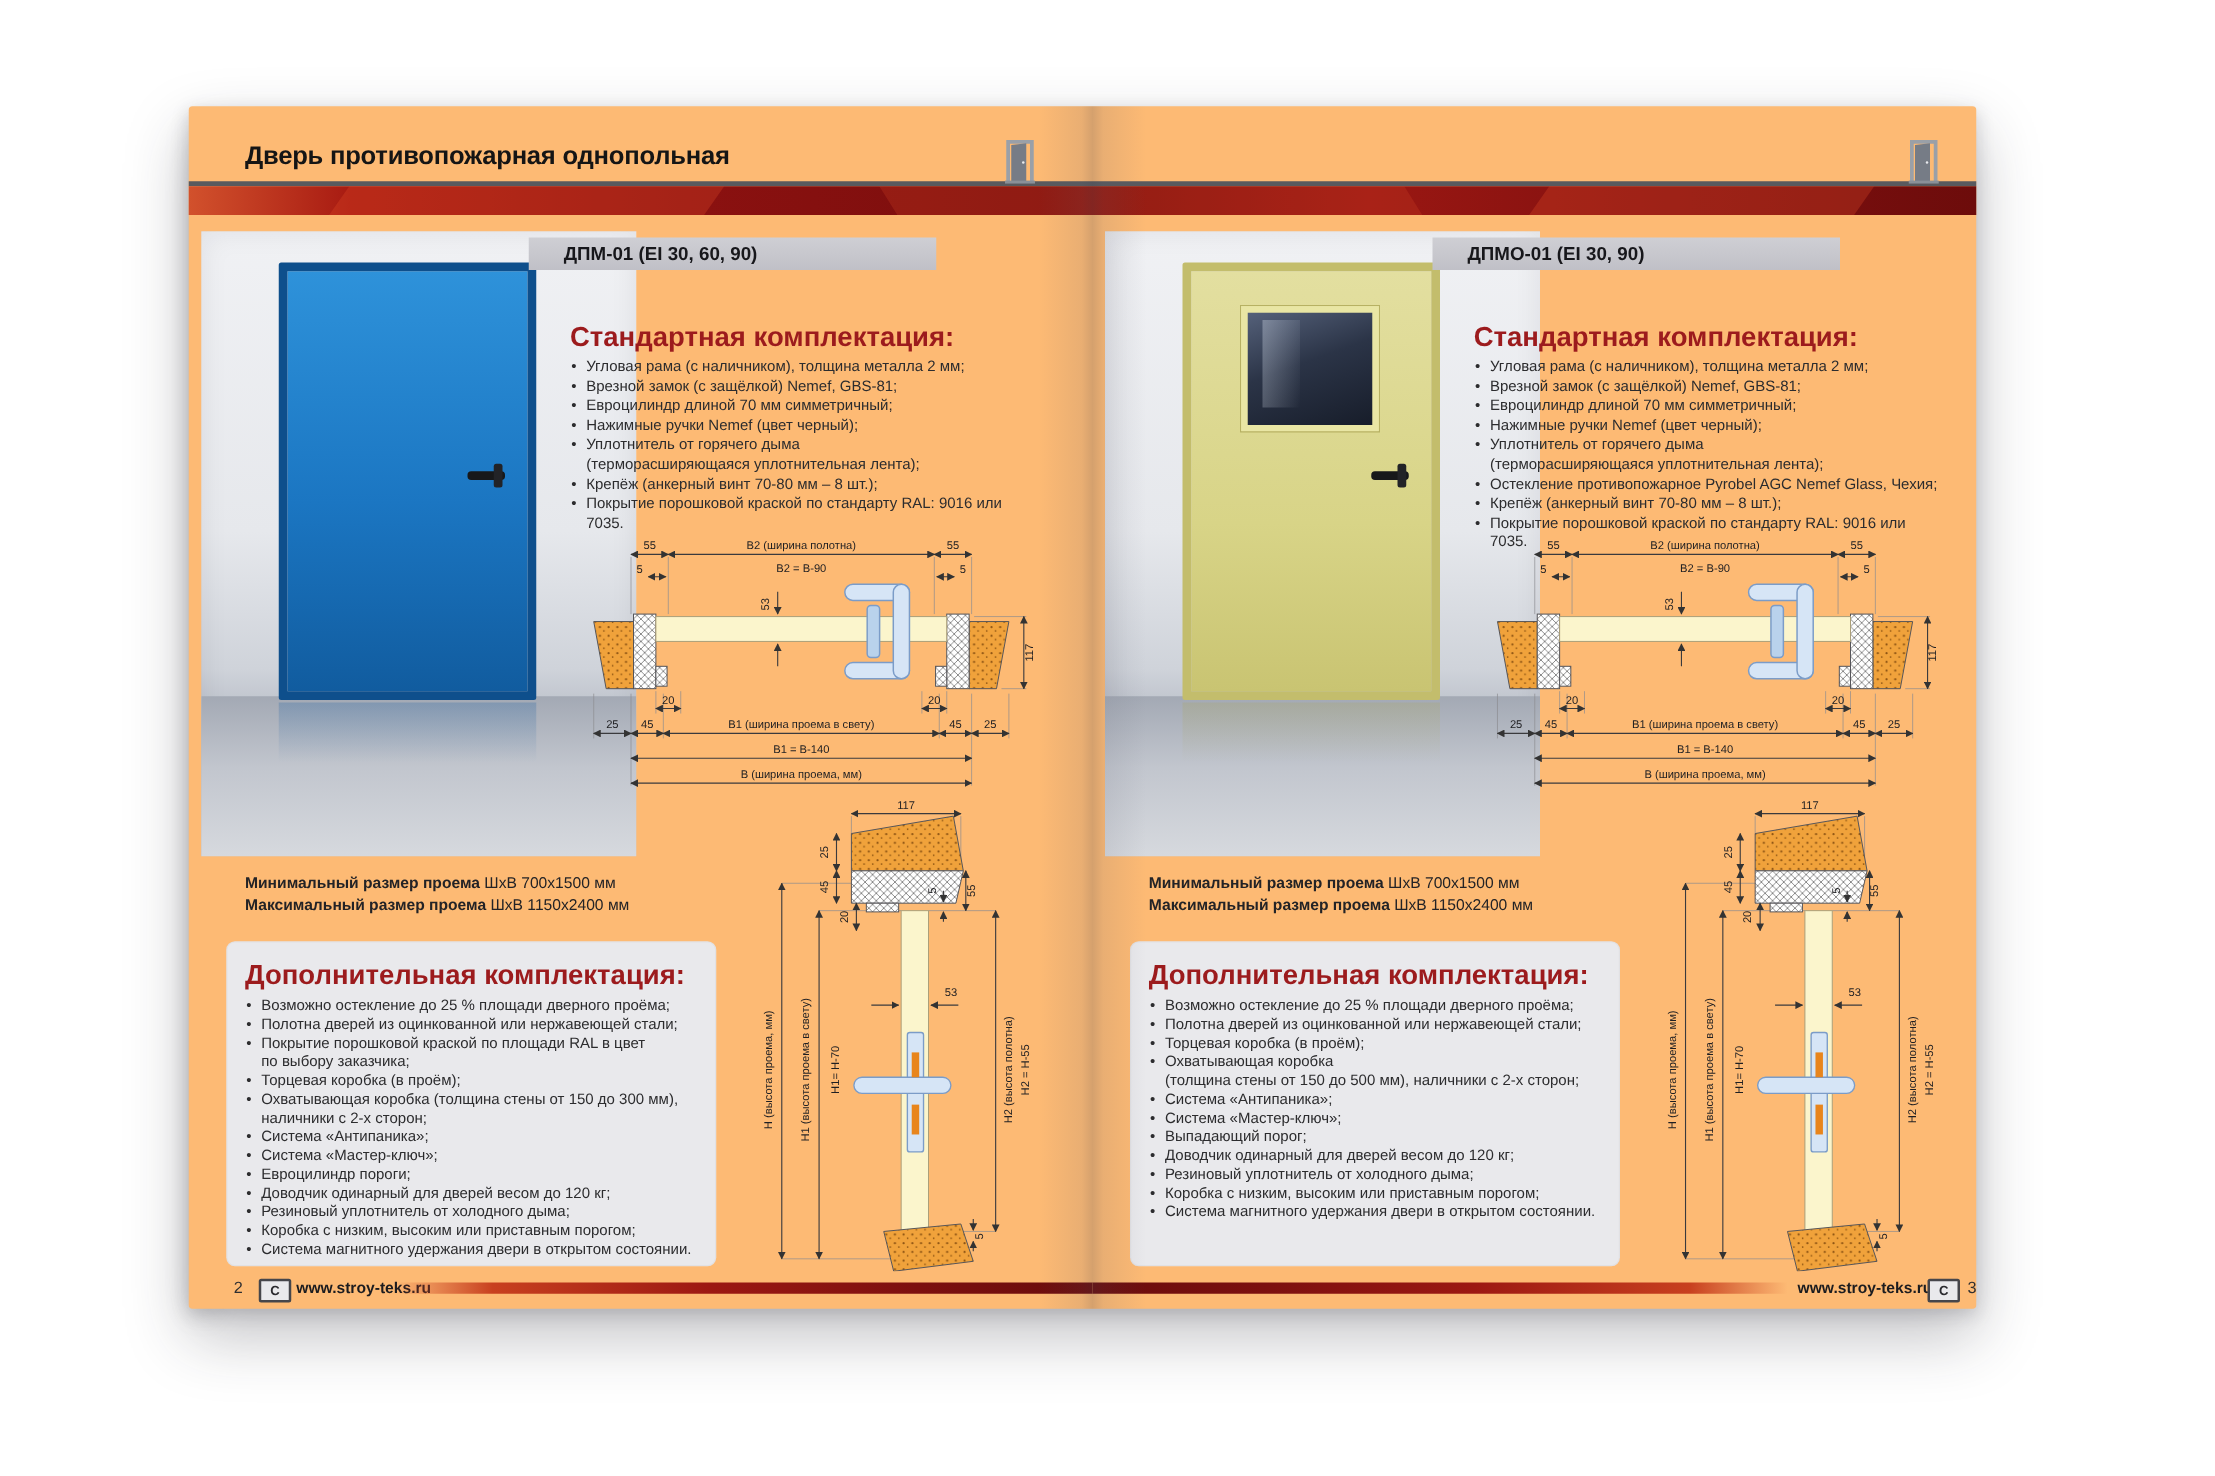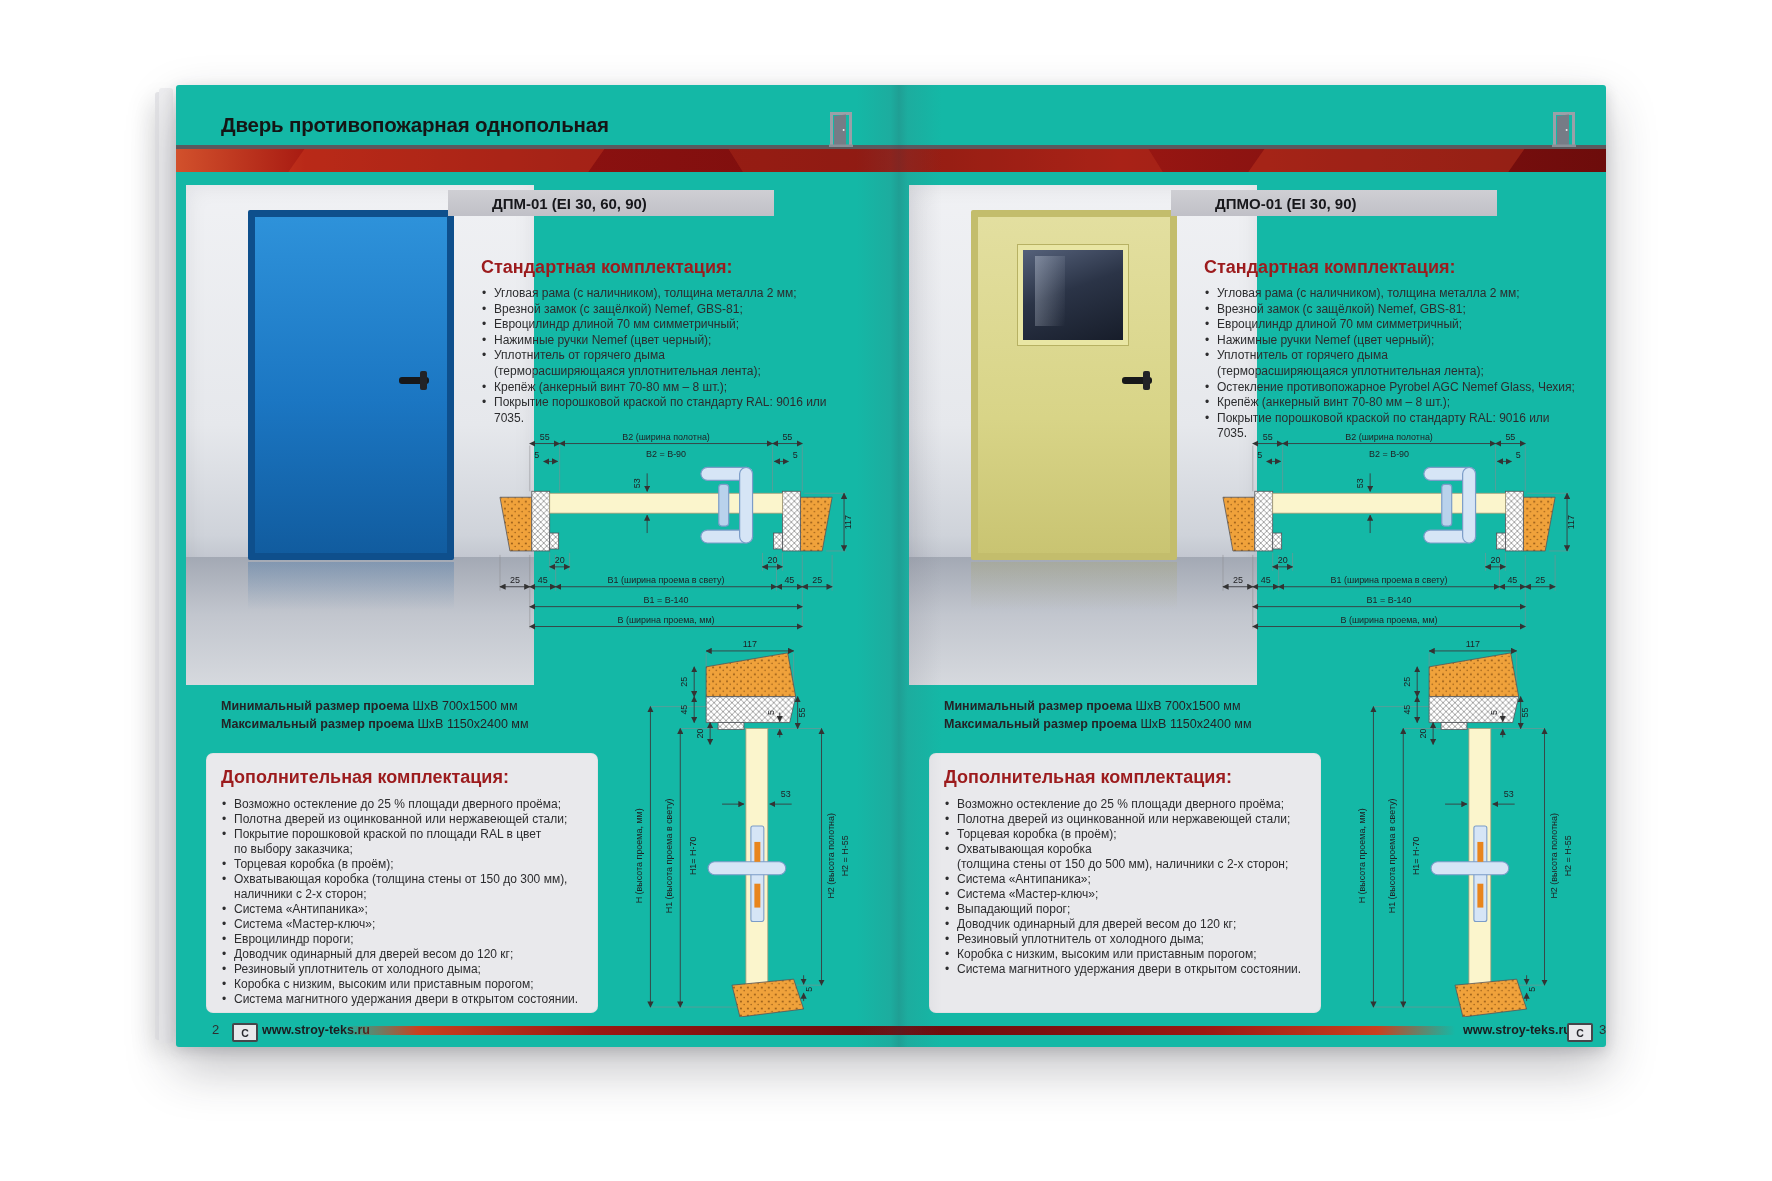--- a/index.html
+++ b/index.html
@@ -1,20 +1,20 @@
 <!DOCTYPE html>
 <html><head>
 <meta charset="utf-8">
 <style>
   html,body{margin:0;padding:0;background:#ffffff;}
   body{font-family:"Liberation Sans","DejaVu Sans",sans-serif;-webkit-font-smoothing:antialiased;}
   .canvas{position:relative;width:1772px;height:1181px;background:#ffffff;overflow:hidden;}
 
   
-  .spread{position:absolute;left:176px;top:85px;width:1430px;height:962px;background:#14b8a6;
+  .spread{position:absolute;left:151px;top:85px;width:1430px;height:962px;background:#fdba74;
           border-radius:3px;box-shadow:0 22px 50px rgba(40,40,50,.28),0 4px 14px rgba(40,40,50,.18);}
   .stack1,.stack2{position:absolute;background:#e6e6e9;border-radius:3px;}
   .stack1{left:155px;top:92px;width:14px;height:948px;box-shadow:0 10px 24px rgba(0,0,0,.18);}
   .stack2{left:159px;top:88px;width:14px;height:955px;background:#f0f0f2;}
   .fold{position:absolute;left:680px;top:0;width:86px;height:962px;pointer-events:none;z-index:6;
         background:linear-gradient(90deg,rgba(90,90,105,0) 0%,rgba(90,90,105,.12) 40%,rgba(70,70,85,.22) 50%,rgba(90,90,105,.12) 60%,rgba(90,90,105,0) 100%);}
 
   
   .rule{position:absolute;left:0;top:60px;width:100%;height:4px;background:#595a5e;z-index:2;}
   .stripe{position:absolute;left:0;top:64px;width:100%;height:23px;z-index:2;overflow:hidden;
@@ -45,22 +45,22 @@
   .door .window{position:absolute;left:40px;top:28px;width:100px;height:90px;background:linear-gradient(160deg,#55617a 0%,#2b3447 45%,#171d2a 100%);
          border:5px solid #e9e6a4;box-shadow:0 0 0 1px #b7b163;}
   .door .window::after{content:"";position:absolute;left:12px;top:6px;width:30px;height:70px;background:linear-gradient(100deg,rgba(220,228,240,.35),rgba(220,228,240,0));}
   .reflection{position:absolute;left:62px;top:377px;width:206px;height:48px;opacity:.45;}
   .reflection.blue{background:linear-gradient(180deg,rgba(20,90,160,.55),rgba(20,90,160,0));}
   .reflection.yellow{background:linear-gradient(180deg,rgba(170,165,95,.6),rgba(170,165,95,0));}
 
   
   .model-bar{position:absolute;left:272px;top:105px;width:326px;height:26px;display:flex;align-items:center;
              background:linear-gradient(180deg,#cfcfd4 0%,#c0c0c7 100%);}
-  .model-bar span{padding-left:44px;font-size:15px;font-weight:700;color:#17171b;}
-  .sec-head{position:absolute;font-size:18px;font-weight:700;color:#9c1b1d;}
+  .model-bar span{padding-left:28px;font-size:15px;font-weight:700;color:#17171b;}
+  .sec-head{position:absolute;font-size:22px;font-weight:700;color:#9c1b1d;}
   .std-head{left:305px;top:172px;}
   .blist{list-style:none;margin:0;padding:0;color:#2c2c2e;font-size:12px;}
   .blist li{position:relative;padding-left:13px;white-space:pre-line;}
   .blist li::before{content:"•";position:absolute;left:1px;top:0;color:#2c2c2e;}
   .std-list{position:absolute;left:305px;top:201px;width:372px;line-height:15.6px;}
 
   
   .draw-h{position:absolute;left:320px;top:344px;width:358px;height:222px;}
   .draw-v{position:absolute;left:430px;top:552px;width:250px;height:380px;}
   svg text{font-family:"Liberation Sans","DejaVu Sans",sans-serif;}

